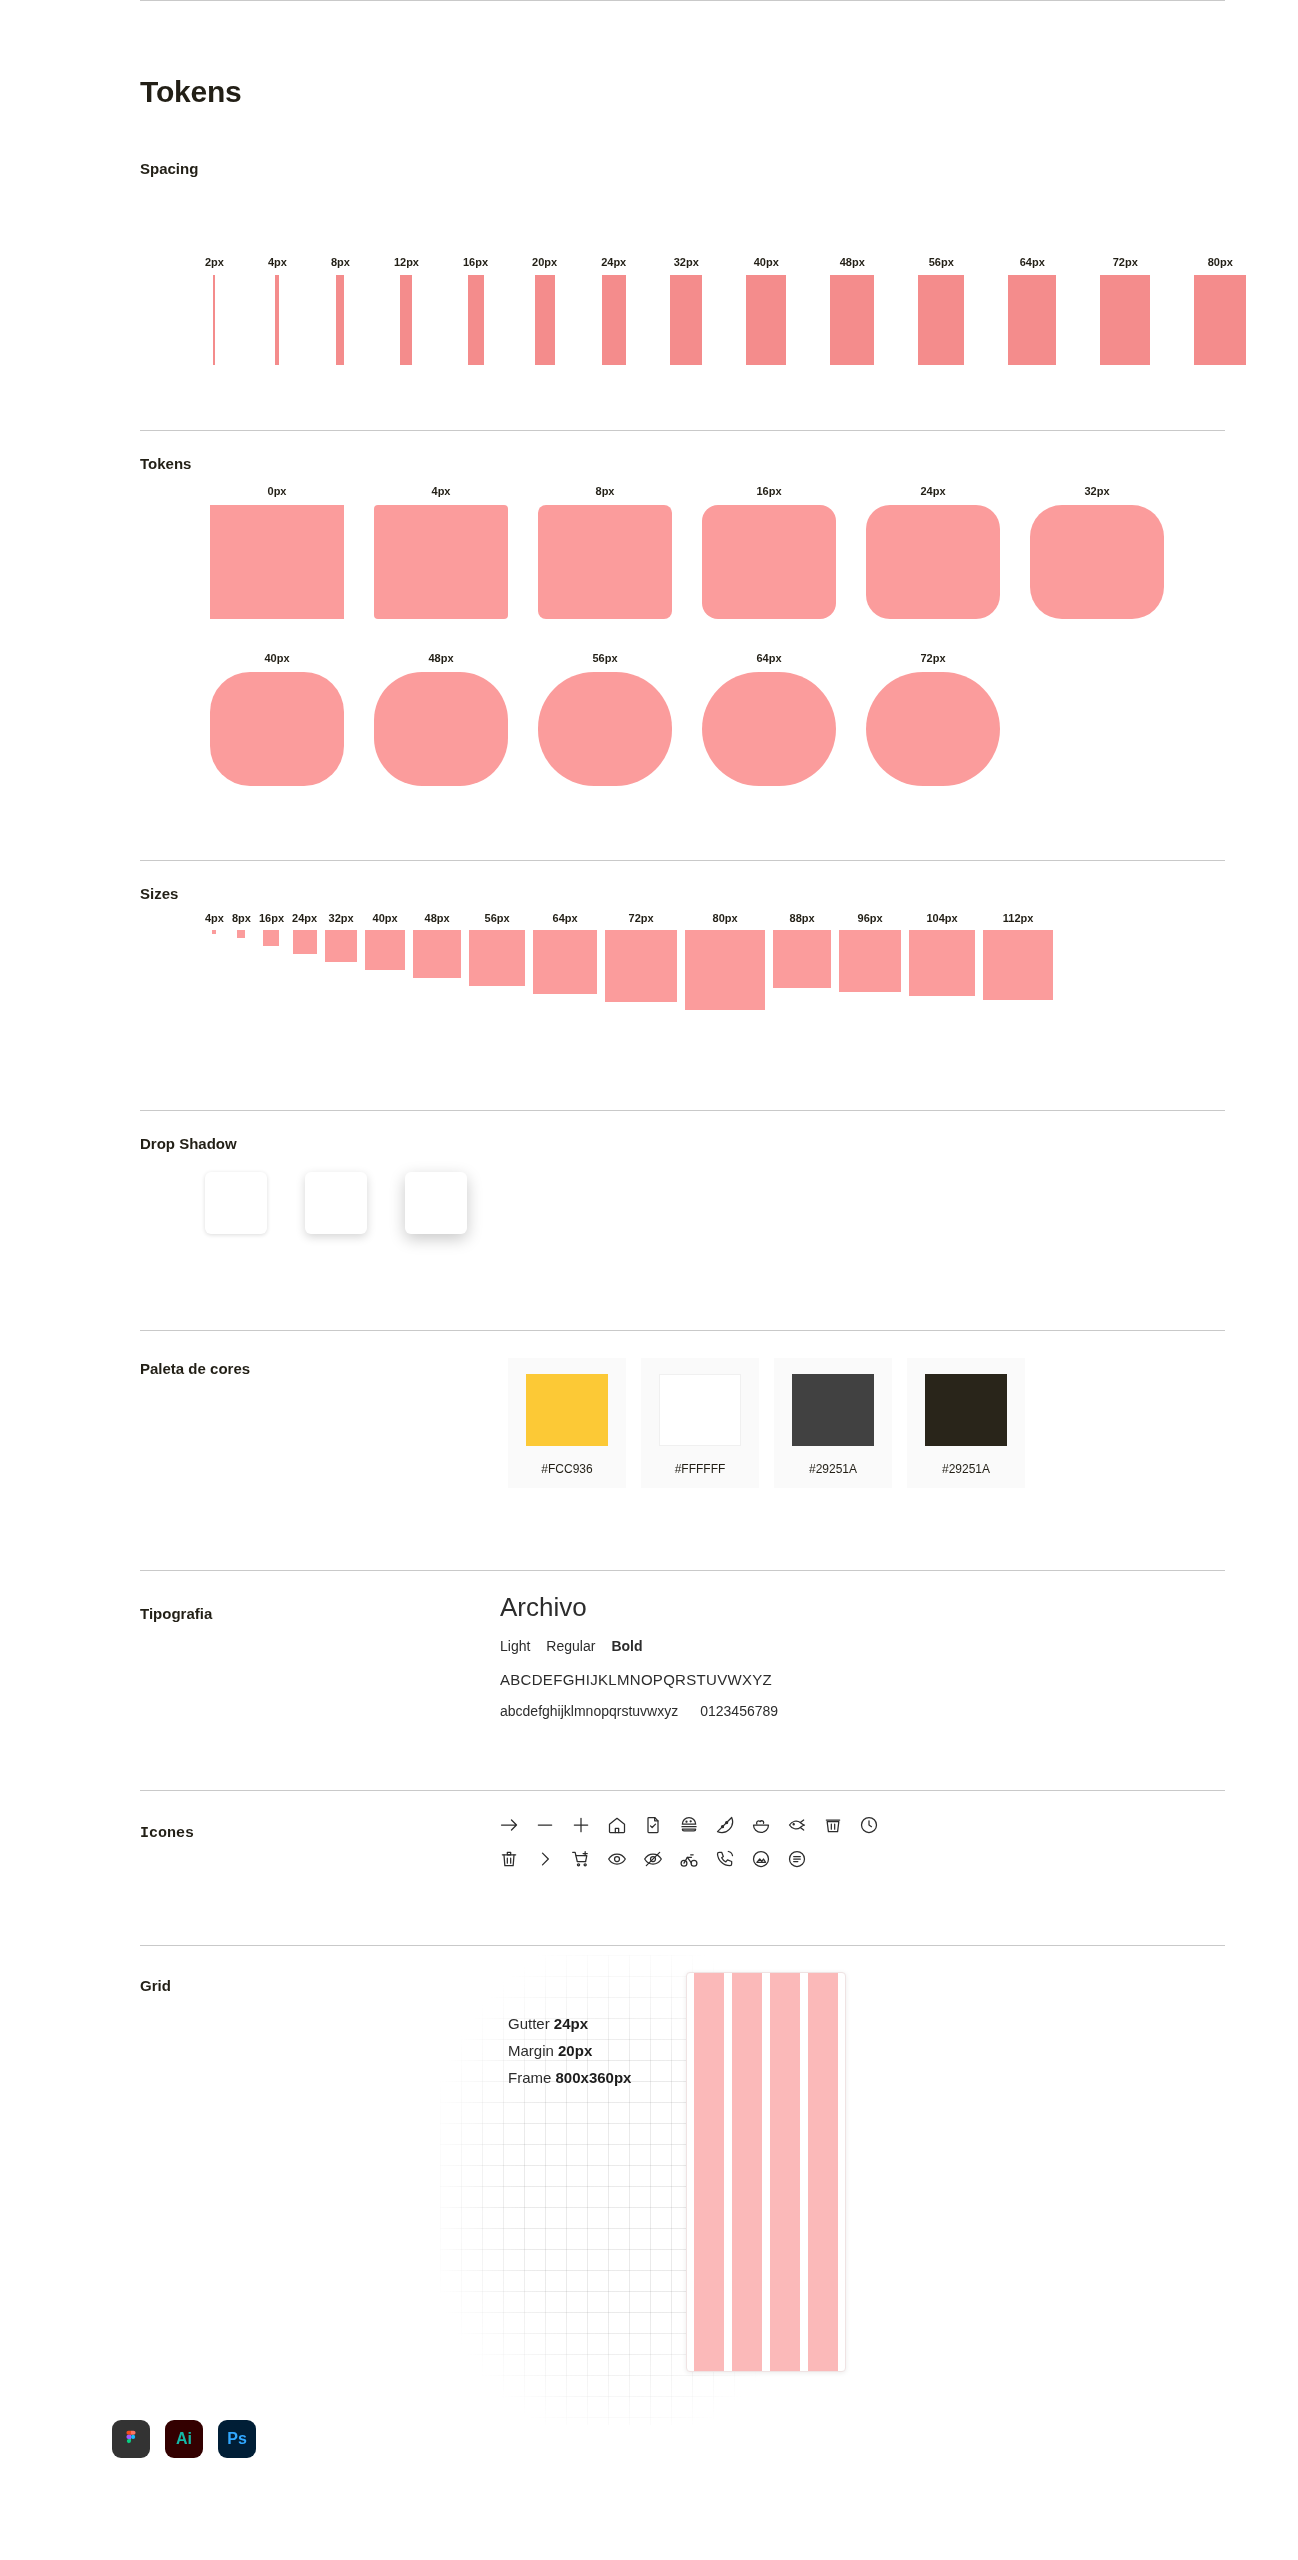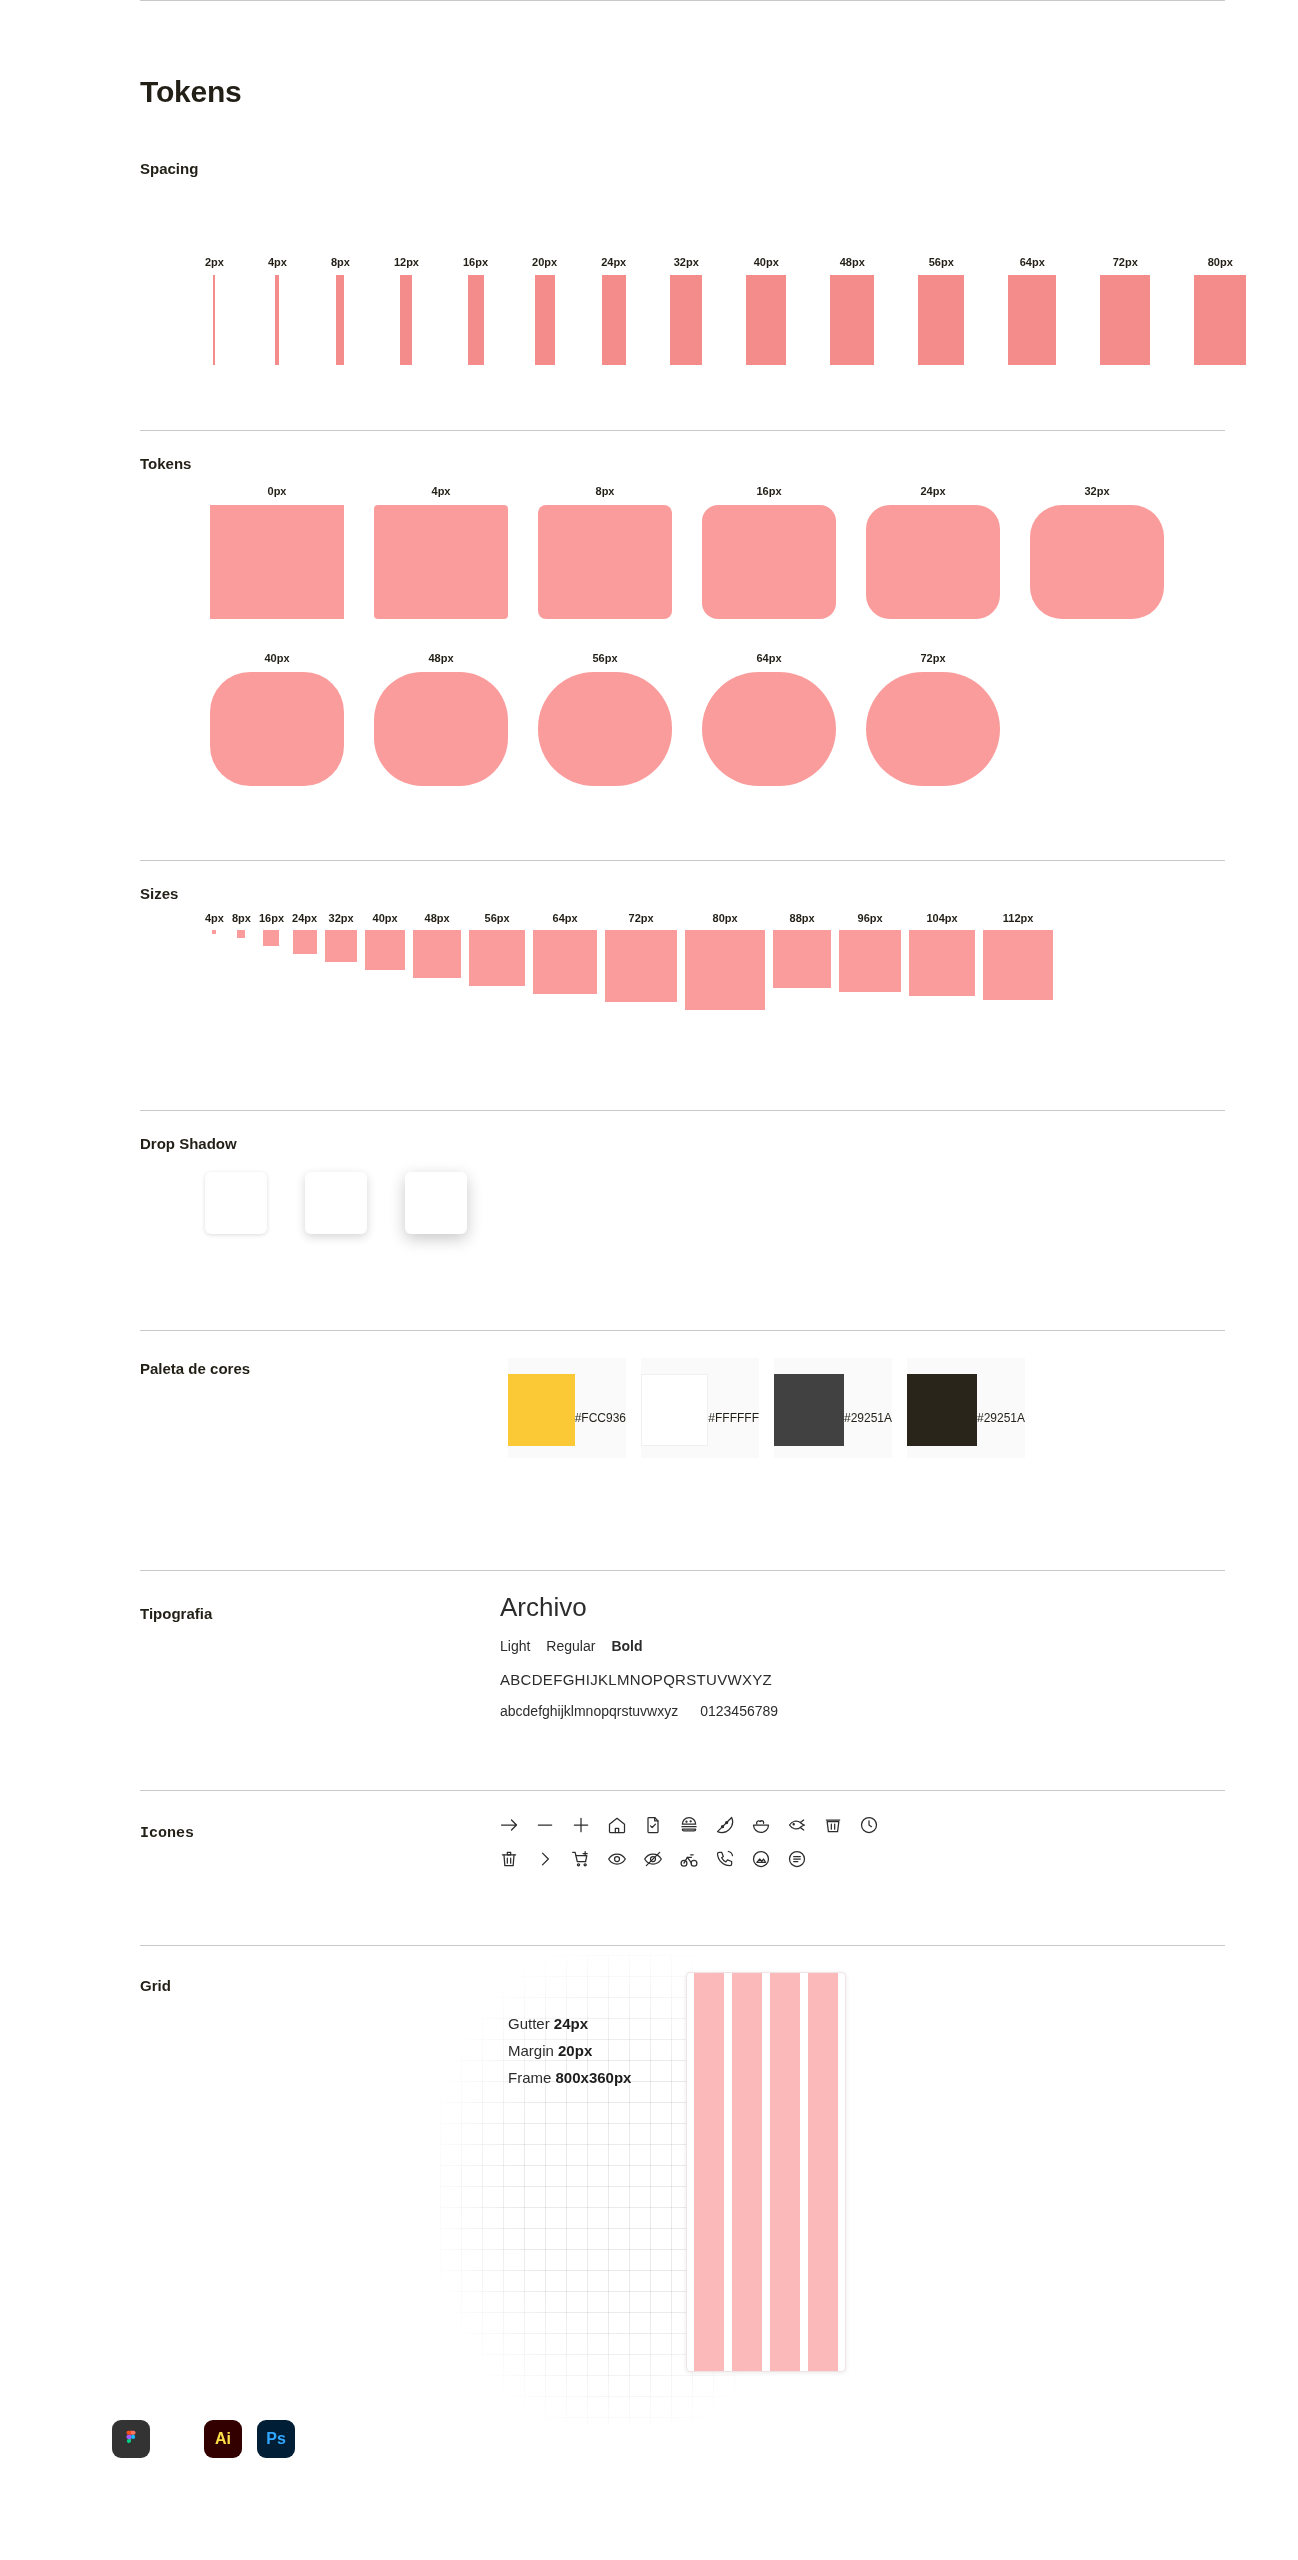--- a/index.html
+++ b/index.html
@@ -82,21 +82,21 @@
   .shadow-1 { box-shadow: 0 1px 4px rgba(0,0,0,0.14); }
   .shadow-2 { box-shadow: 0 3px 10px rgba(0,0,0,0.17); }
   .shadow-3 { box-shadow: 0 5px 16px rgba(0,0,0,0.22); }
 
   
   #sec-palette { top: 1330px; height: 240px; }
   #sec-palette .section-title { top: 30px; }
   .palette-row { position: absolute; left: 508px; top: 28px; display: flex; gap: 15px; }
   .swatch-card {
     width: 118px; padding: 16px 0 12px; background: #fafafa;
-    display: flex; align-items: center;
+    display: flex; flex-direction: column; align-items: center;
   }
   .swatch-chip { width: 82px; height: 72px; }
   .swatch-hex { margin-top: 16px; font-size: 12px; color: #221f16; }
 
   
   #sec-type { top: 1570px; height: 220px; }
   #sec-type .section-title { top: 35px; }
   .type-block { position: absolute; left: 500px; top: 22px; }
   .type-family { font-size: 26px; color: #2c2c2c; font-weight: normal; }
   .type-weights { margin-top: 15px; display: flex; gap: 16px; align-items: baseline; }
@@ -144,21 +144,21 @@
   .grid-col { flex: 1; background: #FBB9B9; }
 
   
   .apps { position: absolute; left: 112px; top: 2420px; display: flex; gap: 15px; }
   .app-badge {
     width: 38px; height: 38px; border-radius: 9px;
     display: flex; align-items: center; justify-content: center;
     font-size: 16px; font-weight: bold;
   }
   .app-figma { background: #333333; position: relative; }
-  .app-ai { background: #330000; color: #fde047; margin-left: 39px; }
+  .app-ai { background: #330000; color: #14b8a6; }
   .app-ps { background: #001E36; color: #31A8FF; }
   .fig-svg { width: 20px; height: 20px; }
 </style>
 </head>
 <body>
 
 <div class="page">
 
   <div class="top-rule"></div>
 

